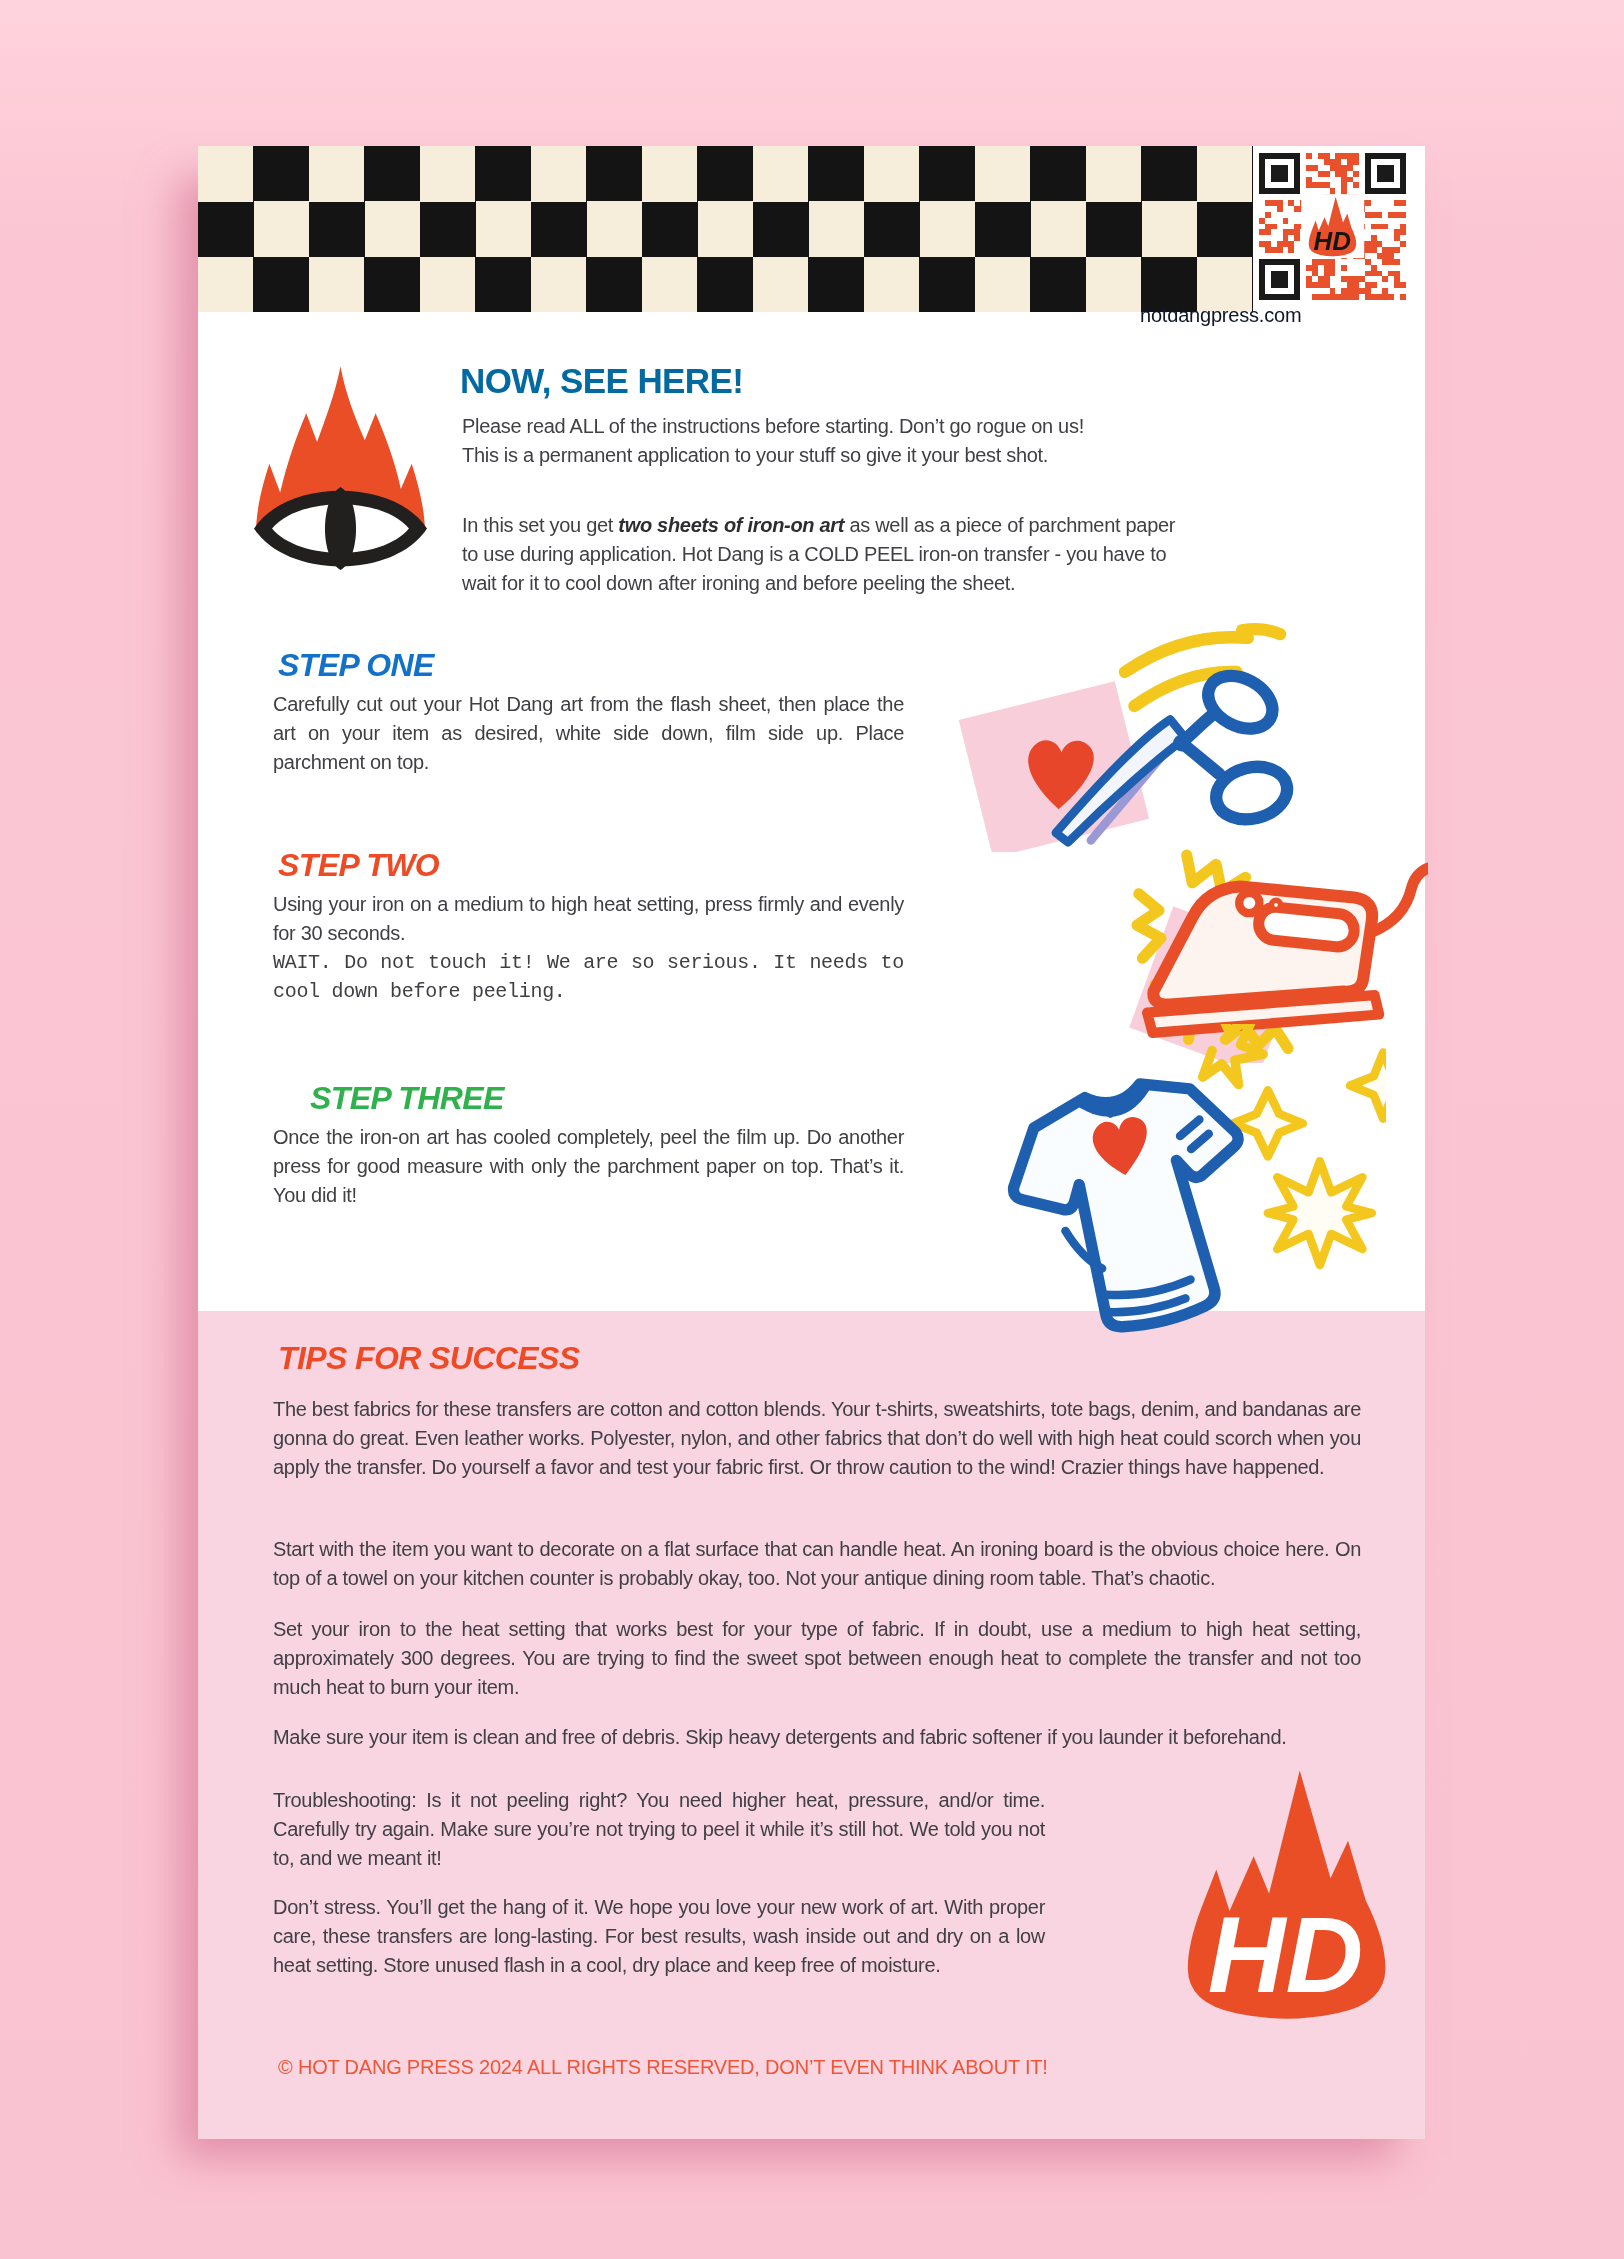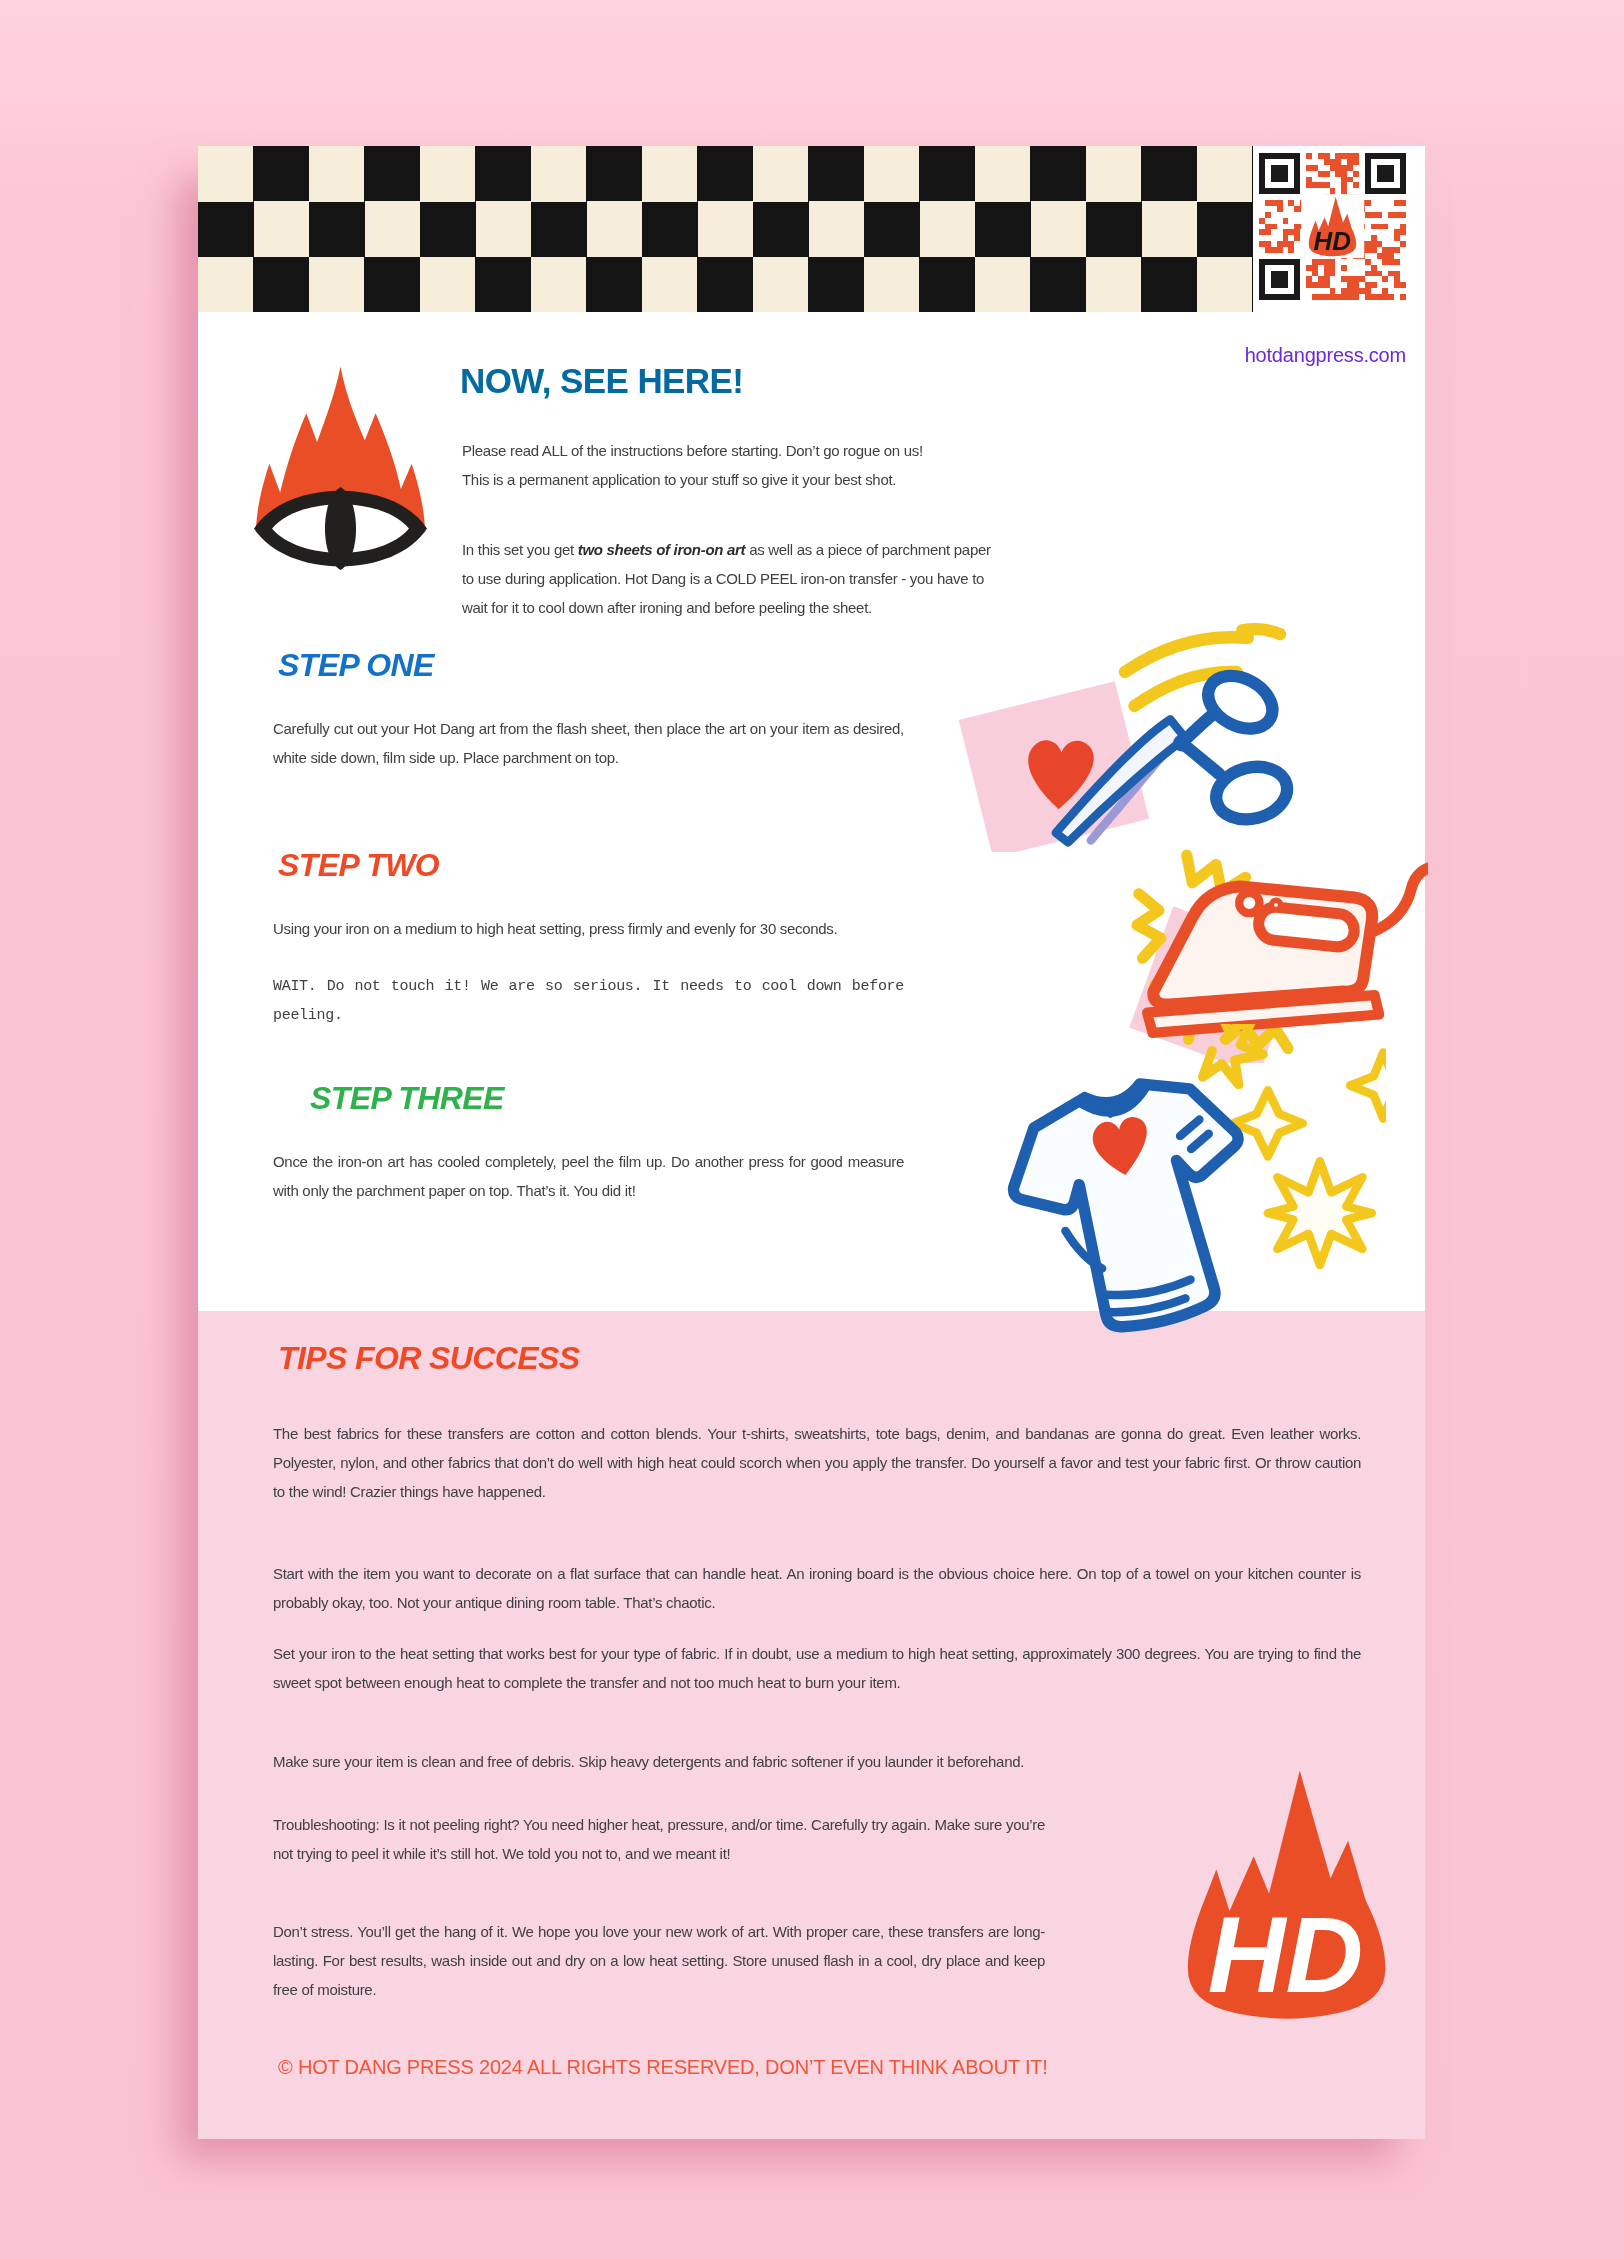--- a/index.html
+++ b/index.html
@@ -22,34 +22,34 @@
       conic-gradient(#141414 90deg,#f6eeda 90deg 180deg,#141414 180deg 270deg,#f6eeda 270deg);
     background-size:111px 111px;
   }
   .qr-wrap{left:1061px;top:6.6px;width:147px;height:147px;}
   .qr-wrap svg{width:100%;height:100%;display:block;}
   .qr-center{
     position:absolute;left:50%;top:50%;transform:translate(-50%,-50%);
     width:58px;height:62px;background:#fff;padding:0.9px 2.8px;
   }
   .domain{
-    left:942px;top:158px;width:266px;text-align:right;
-    font-size:20px;color:#6d28d9;letter-spacing:-0.2px;margin-top:40px;
+    left:942px;top:158px;width:266px;text-align:left;
+    font-size:20px;color:#0f172a;letter-spacing:-0.2px;
   }
   
   .h-big{
     font-weight:bold;color:#0369a1;
     font-size:35px;letter-spacing:-0.6px;white-space:nowrap;
   }
   .h-step{
     font-style:italic;font-weight:bold;font-size:32px;
     letter-spacing:-0.6px;white-space:nowrap;
   }
   .body-txt{
-    font-size:15px;line-height:29px;color:#3f3f44;letter-spacing:-0.3px;margin-top:24px;
+    font-size:20px;line-height:29px;color:#3f3f44;letter-spacing:-0.3px;
   }
   .preline{white-space:pre-line;}
   .just{text-align:justify;}
   .nowrap{white-space:nowrap;}
   .blue{color:#1371c9;}
   .orange{color:#ee4a26;}
   .green{color:#2fb14c;margin-left:32px;}
   .bold-it{font-weight:bold;font-style:italic;}
   
   .tips-panel{left:0;top:1165px;width:1227px;height:828px;background:#f8d5e1;}

